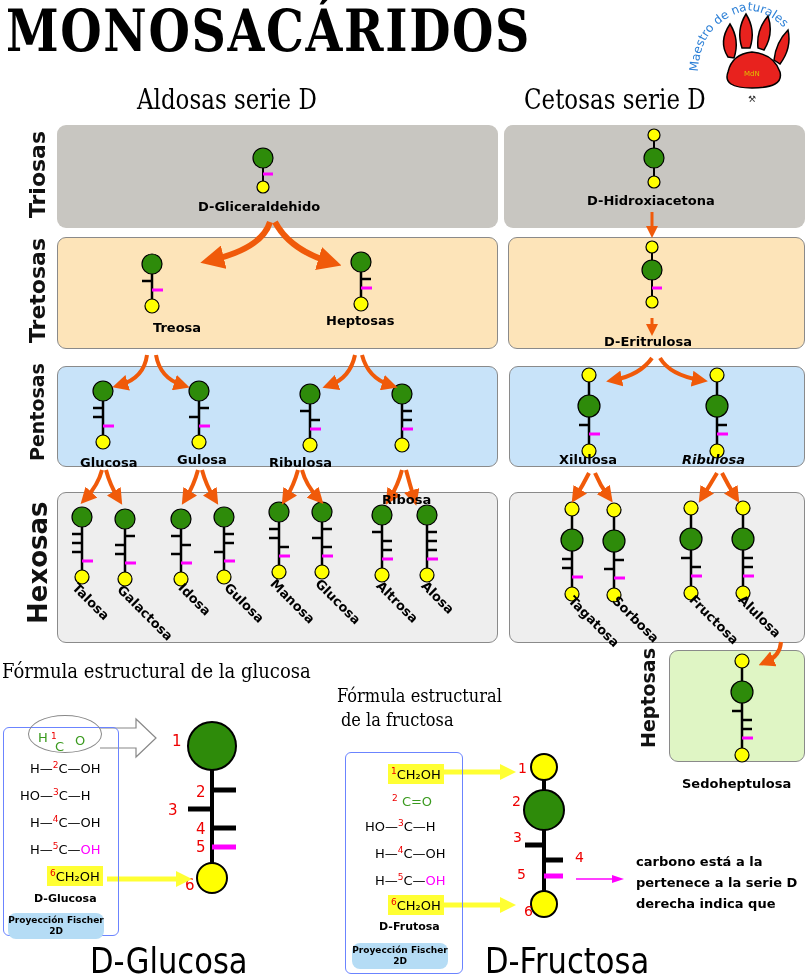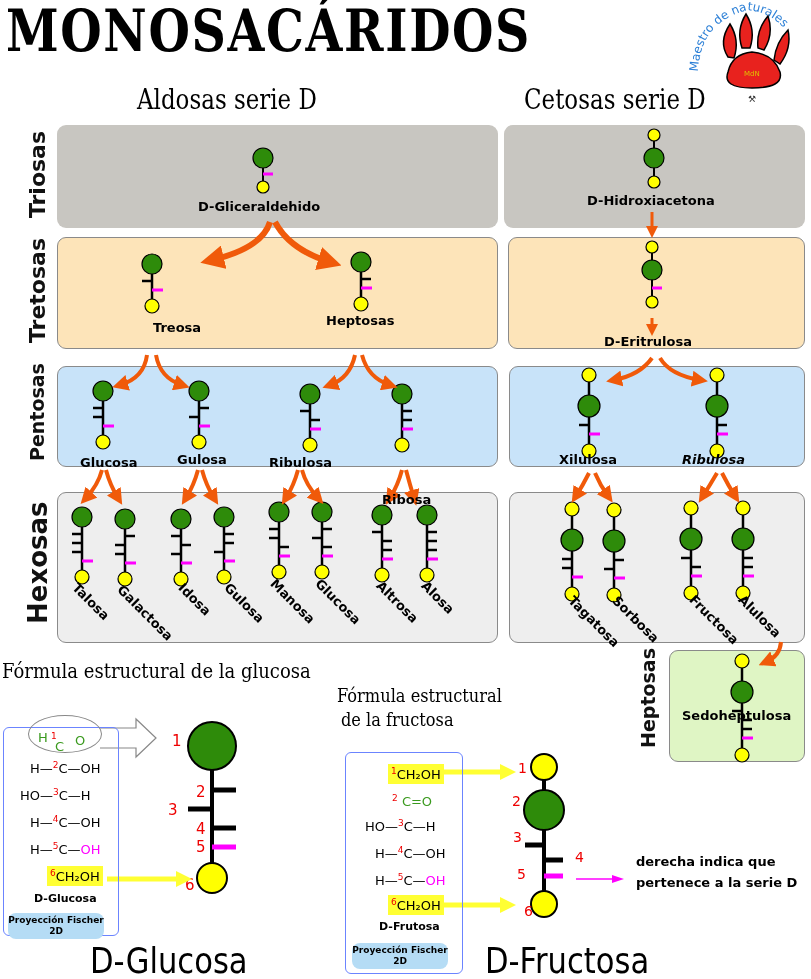--- a/index.html
+++ b/index.html
@@ -300,21 +300,21 @@
 <div class="abs lbl rot" style="left:232px;top:580px;">Gulosa</div>
 <div class="abs lbl rot" style="left:278px;top:576px;">Manosa</div>
 <div class="abs lbl rot" style="left:323px;top:576px;">Glucosa</div>
 <div class="abs lbl rot" style="left:384px;top:578px;">Altrosa</div>
 <div class="abs lbl rot" style="left:429px;top:578px;">Alosa</div>
 
 <div class="abs lbl rot" style="left:576px;top:593px;">Tagatosa</div>
 <div class="abs lbl rot" style="left:620px;top:593px;">Sorbosa</div>
 <div class="abs lbl rot" style="left:697px;top:592px;">Fructosa</div>
 <div class="abs lbl rot" style="left:746px;top:592px;">Alulosa</div>
-<div class="abs lbl" style="left:682px;top:708px;">Sedoheptulosa</div>
+<div class="abs lbl" style="left:682px;top:776px;">Sedoheptulosa</div>
 
 <div class="abs serifsmall" style="left:2px;top:660px;font-size:20px;">Fórmula estructural de la glucosa</div>
 
 <div class="abs" style="left:3px;top:727px;width:114px;height:207px;border:1px solid #6b84ff;border-radius:6px;"></div>
 <div class="abs" style="left:28px;top:715px;width:72px;height:36px;border:1px solid #888;border-radius:50%;"></div>
 
 <div class="abs fischer" style="left:38px;top:730px;color:#3a9a1e;">H</div>
 <div class="abs fischer" style="left:55px;top:739px;color:#3a9a1e;">C</div>
 <div class="abs fischer" style="left:75px;top:733px;color:#3a9a1e;">O</div>
 <div class="abs" style="left:51px;top:731px;font-size:9px;color:#e00;">1</div>
@@ -344,15 +344,16 @@
 <div class="abs fischer" style="left:375px;top:872px;"><span>H</span>—<sup style="color:#e00;font-size:9px">5</sup>C—<span style="color:#ff00ff">OH</span></div>
 <div class="abs fischer" style="left:388px;top:895px;background:#ffff33;padding:2px 3px;"><sup style="color:#e00;font-size:9px">6</sup><span>CH₂OH</span></div>
 <div class="abs" style="left:379px;top:920px;font-weight:bold;font-size:11px;">D-Frutosa</div>
 <div class="abs badge" style="left:352px;top:943px;width:96px;">
   <div>Proyección Fischer</div>
   <div>2D</div>
 </div>
 <div class="abs big" style="left:485px;top:940px;">D-Fructosa</div>
 
 <div class="abs note" style="left:636px;top:851px;">
+  <div>carbono está a la</div>
+  <div>pertenece a la serie D</div>
   <div>derecha indica que</div>
-  <div>pertenece a la serie D</div>
 </div>
 
 </body></html>

